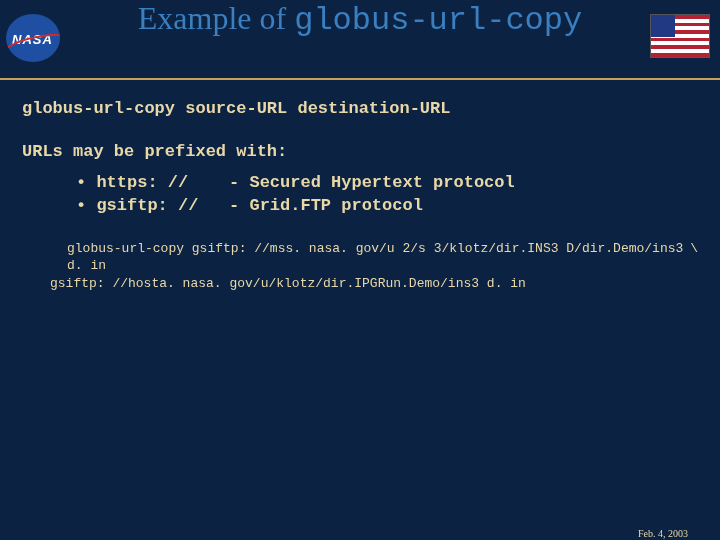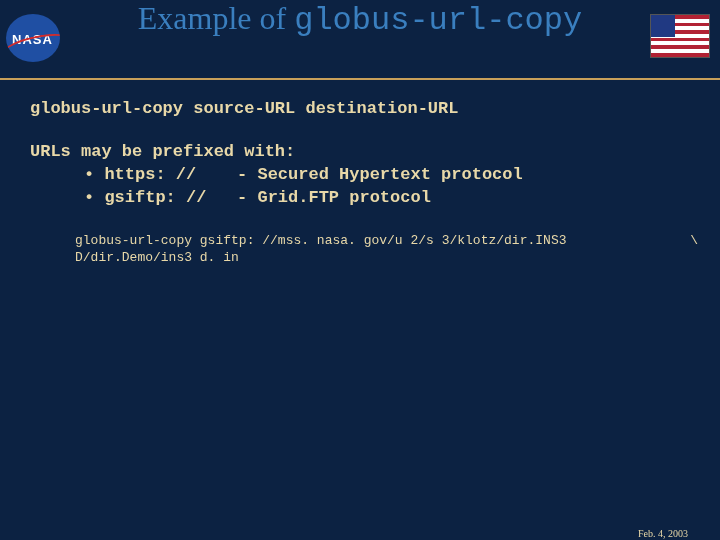--- a/index.html
+++ b/index.html
@@ -39,20 +39,21 @@
   }
   .nasa-text {
     color: #fff;
     font-family: Arial, sans-serif;
     font-weight: bold;
     font-size: 13px;
     letter-spacing: 1px;
     position: absolute;
     top: 18px;
     left: 6px;
+    font-style: italic;
   }
   .nasa-swoosh {
     position: absolute;
     width: 70px;
     height: 20px;
     border: 2px solid #d22c2c;
     border-color: #d22c2c transparent transparent transparent;
     border-radius: 50%;
     top: 22px;
     left: -6px;
@@ -89,32 +90,32 @@
     text-align: center;
     font-size: 32px;
     color: #3a7fbf;
     font-family: Georgia, serif;
   }
   .title .mono {
     font-family: 'Courier New', monospace;
     font-size: 32px;
   }
   .body {
-    padding: 18px 22px 0 30px;
+    padding: 18px 22px 0 22px;
     color: #e8d8a8;
     font-family: 'Courier New', monospace;
     font-weight: bold;
     font-size: 17px;
     line-height: 1.35;
   }
   .usage {
     margin-bottom: 20px;
   }
   .prefix-head {
-    margin-bottom: 0;
+    margin-bottom: 8px;
   }
   .bullets {
     padding-left: 54px;
   }
   .bullet-row {
     white-space: pre;
   }
   .example-block {
     font-family: 'Courier New', monospace;
     font-weight: normal;
@@ -176,20 +177,21 @@
     <div class="bullets">
       <div class="bullet-row">• <span>https: //</span>    - <span>Secured Hypertext protocol</span></div>
       <div class="bullet-row">• <span>gsiftp: //</span>   - <span>Grid.FTP protocol</span></div>
     </div>
 
     <div class="example-block">
       <div class="example-line1">
         <span>globus-url-copy gsiftp: //mss. nasa. gov/u 2/s 3/klotz/dir.INS3 D/dir.Demo/ins3 d. in</span>
         <span>\</span>
       </div>
+      <div class="example-line2">gsiftp: //hosta. nasa. gov/u/klotz/dir.IPGRun.Demo/ins3 d. in</div>
     </div>
   </div>
 
   <div class="footer">
     <span class="page-num">78</span>
     <span class="date">Feb. 4, 2003</span>
   </div>
 
 </div>
 

